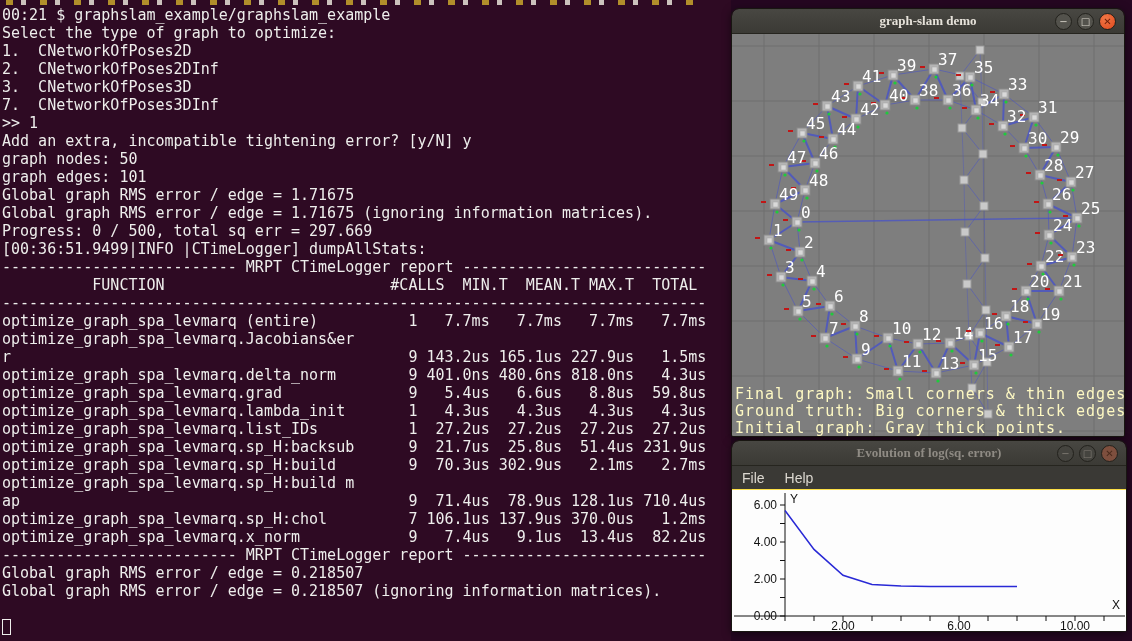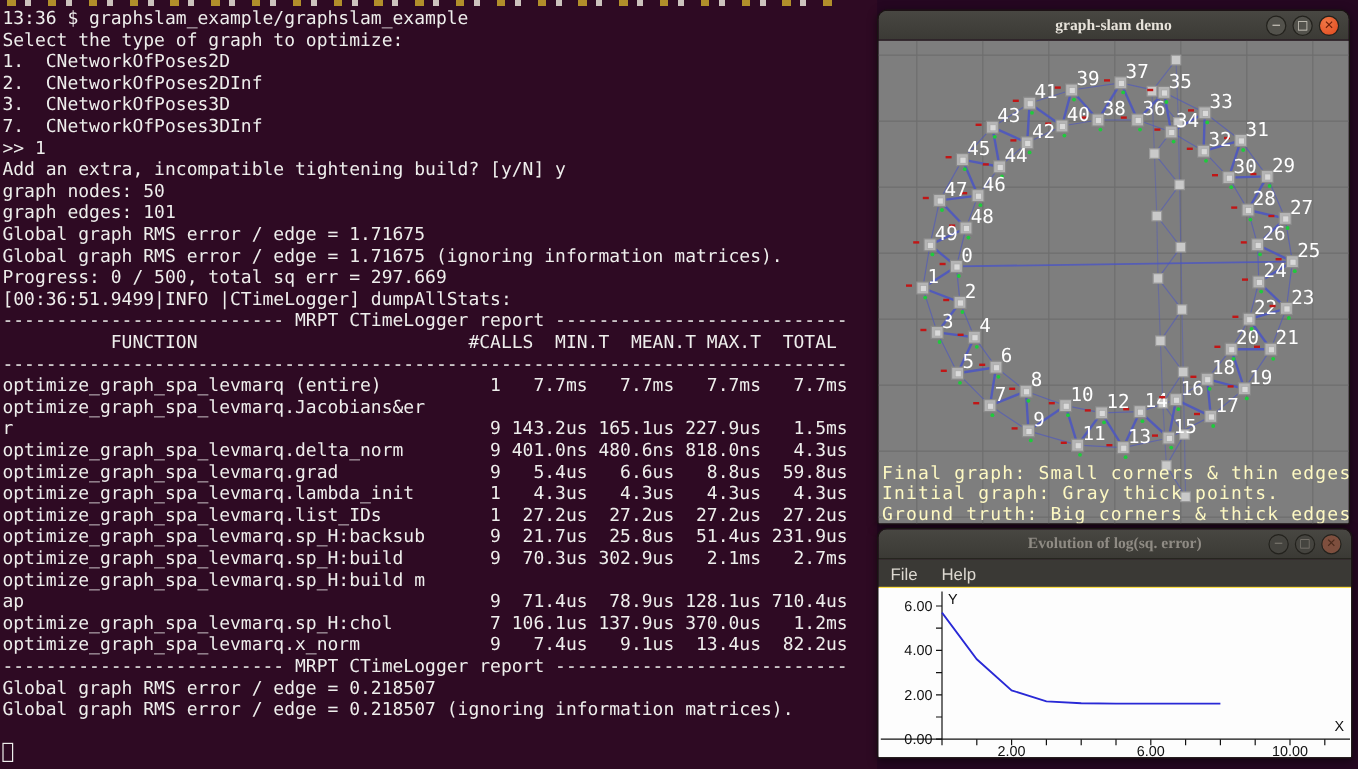--- a/index.html
+++ b/index.html
@@ -57,28 +57,28 @@
   #plot-area { position:relative; width:394px; height:141px; background:#fdfdfd; }
 </style>
 </head>
 <body>
 
 <div id="desktop">
 
   <div id="terminal">
     <div id="term-clip"></div>
     <div id="term-out">
-        <div class="term-line">13:36 $ graphslam_example/graphslam_example</div>
+        <div class="term-line">00:21 $ graphslam_example/graphslam_example</div>
         <div class="term-line">Select the type of graph to optimize:</div>
         <div class="term-line">1.  CNetworkOfPoses2D</div>
         <div class="term-line">2.  CNetworkOfPoses2DInf</div>
         <div class="term-line">3.  CNetworkOfPoses3D</div>
         <div class="term-line">7.  CNetworkOfPoses3DInf</div>
         <div class="term-line">&gt;&gt; 1</div>
-        <div class="term-line">Add an extra, incompatible tightening build? [y/N] y</div>
+        <div class="term-line">Add an extra, incompatible tightening error? [y/N] y</div>
         <div class="term-line">graph nodes: 50</div>
         <div class="term-line">graph edges: 101</div>
         <div class="term-line">Global graph RMS error / edge = 1.71675</div>
         <div class="term-line">Global graph RMS error / edge = 1.71675 (ignoring information matrices).</div>
         <div class="term-line">Progress: 0 / 500, total sq err = 297.669</div>
         <div class="term-line">[00:36:51.9499|INFO |CTimeLogger] dumpAllStats:</div>
         <div class="term-line">-------------------------- MRPT CTimeLogger report ---------------------------</div>
         <div class="term-line">          FUNCTION                         #CALLS  MIN.T  MEAN.T MAX.T  TOTAL</div>
         <div class="term-line">------------------------------------------------------------------------------</div>
         <div class="term-line">optimize_graph_spa_levmarq (entire)          1   7.7ms   7.7ms   7.7ms   7.7ms</div>
@@ -522,22 +522,22 @@
           <circle cx="75" cy="164" r="1.6" fill="#1ecb3c"></circle>
           <text x="77" y="152" fill="#ffffff" font-family="&quot;DejaVu Sans Mono&quot;, monospace" font-size="16px">48</text>
           <rect x="38" y="165" width="10" height="10" fill="#b4b4b4" stroke="#8a8a8a"></rect>
           <rect x="41" y="168" width="5" height="5" fill="#d9d9d9" stroke="#a5a5a5" stroke-width="0.5"></rect>
           <rect x="29" y="167" width="5" height="2" fill="#c11616"></rect>
           <circle cx="45" cy="178" r="1.6" fill="#1ecb3c"></circle>
           <text x="47" y="166" fill="#ffffff" font-family="&quot;DejaVu Sans Mono&quot;, monospace" font-size="16px">49</text>
         </svg>
       <div id="graph-legend">
         <div class="legend-line">Final graph: Small corners &amp; thin edges</div>
+        <div class="legend-line">Ground truth: Big corners &amp; thick edges</div>
         <div class="legend-line">Initial graph: Gray thick points.</div>
-        <div class="legend-line">Ground truth: Big corners &amp; thick edges</div>
       </div>
     </div>
   </div>
 
   <div class="window inactive" id="plot-window">
     <div class="titlebar">
       <span class="title">Evolution of log(sq. error)</span>
       <span class="winbtns">
         <span class="wbtn">
             <span>−</span>

